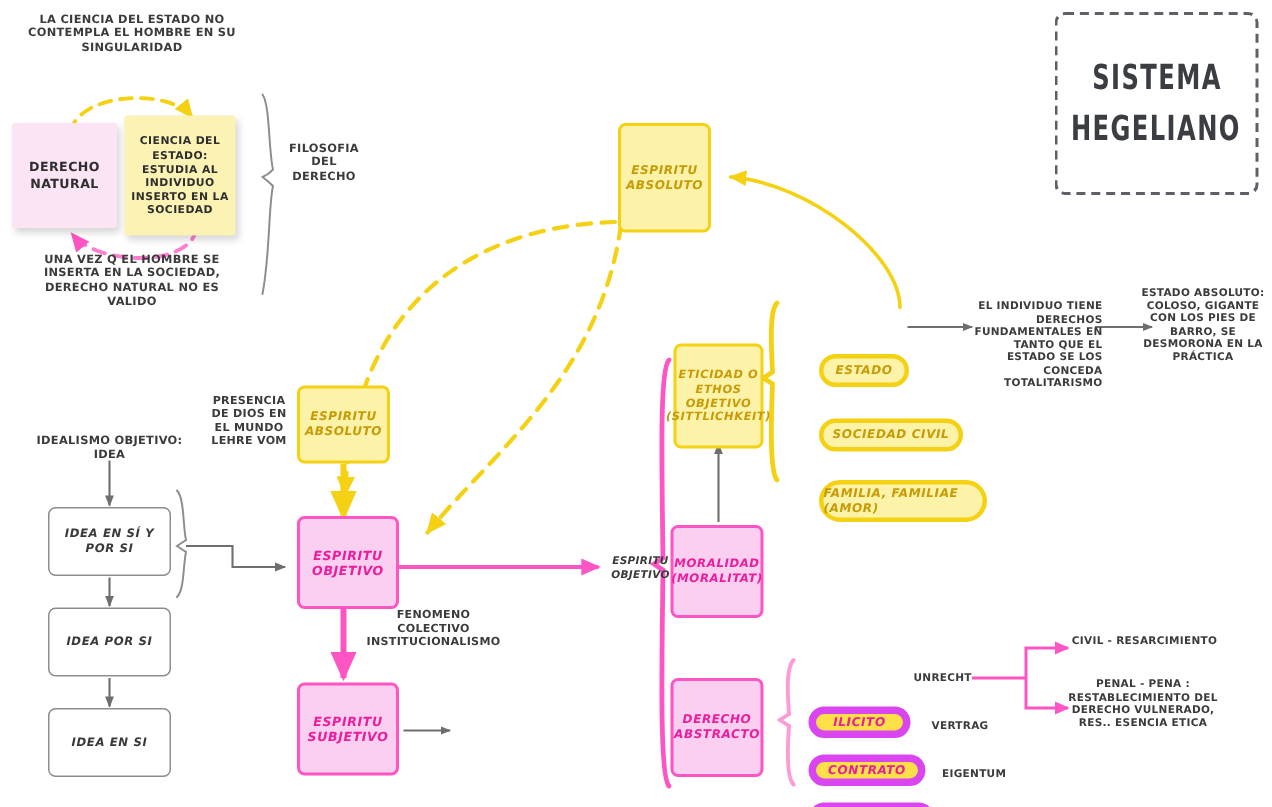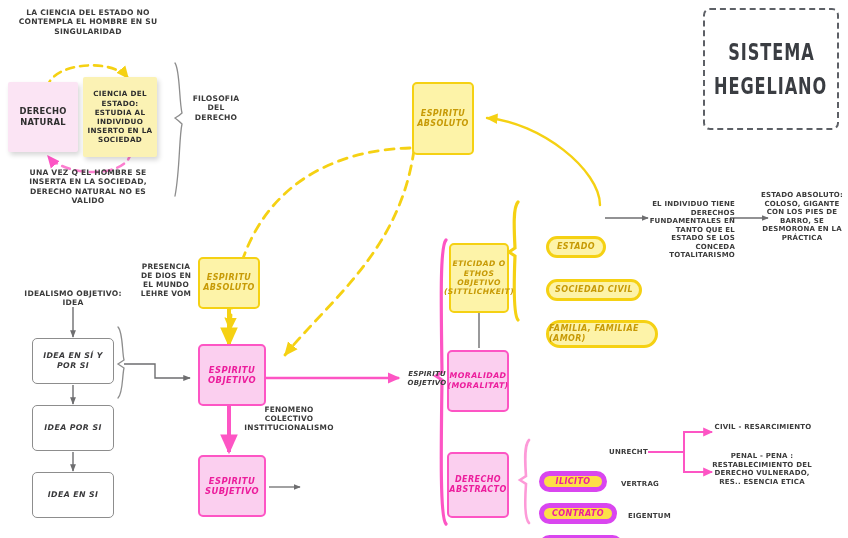--- a/index.html
+++ b/index.html
@@ -195,21 +195,21 @@
   <div class="abs pill yellow" style="left:546px;top:206px;width:60px;height:22px;">
     <div class="lbl" style="font-size:8px;">ESTADO</div>
   </div>
   <div class="abs pill yellow" style="left:546px;top:249px;width:96px;height:22px;">
     <div class="lbl" style="font-size:8px;">SOCIEDAD CIVIL</div>
   </div>
   <div class="abs pill yellow" style="left:546px;top:290px;width:112px;height:28px;">
     <div class="lbl" style="font-size:8px;">FAMILIA, FAMILIAE (AMOR)</div>
   </div>
 
-  <div class="abs box yellow" style="left:449px;top:243px;width:60px;height:70px;">
+  <div class="abs box yellow" style="left:449px;top:229px;width:60px;height:70px;">
     <div class="lbl" style="font-size:7.6px;">ETICIDAD O ETHOS OBJETIVO (SITTLICHKEIT)</div>
   </div>
 
   <div class="abs note-txt" style="left:140px;top:262px;width:52px;font-size:7.4px;">PRESENCIA DE DIOS EN EL MUNDO LEHRE VOM</div>
 
   <div class="abs box yellow" style="left:198px;top:257px;width:62px;height:52px;">
     <div class="lbl" style="font-size:8px;">ESPIRITU ABSOLUTO</div>
   </div>
 
   <div class="abs note-txt" style="left:18px;top:289px;width:110px;font-size:7.6px;font-weight:700;">IDEALISMO OBJETIVO: IDEA</div>

